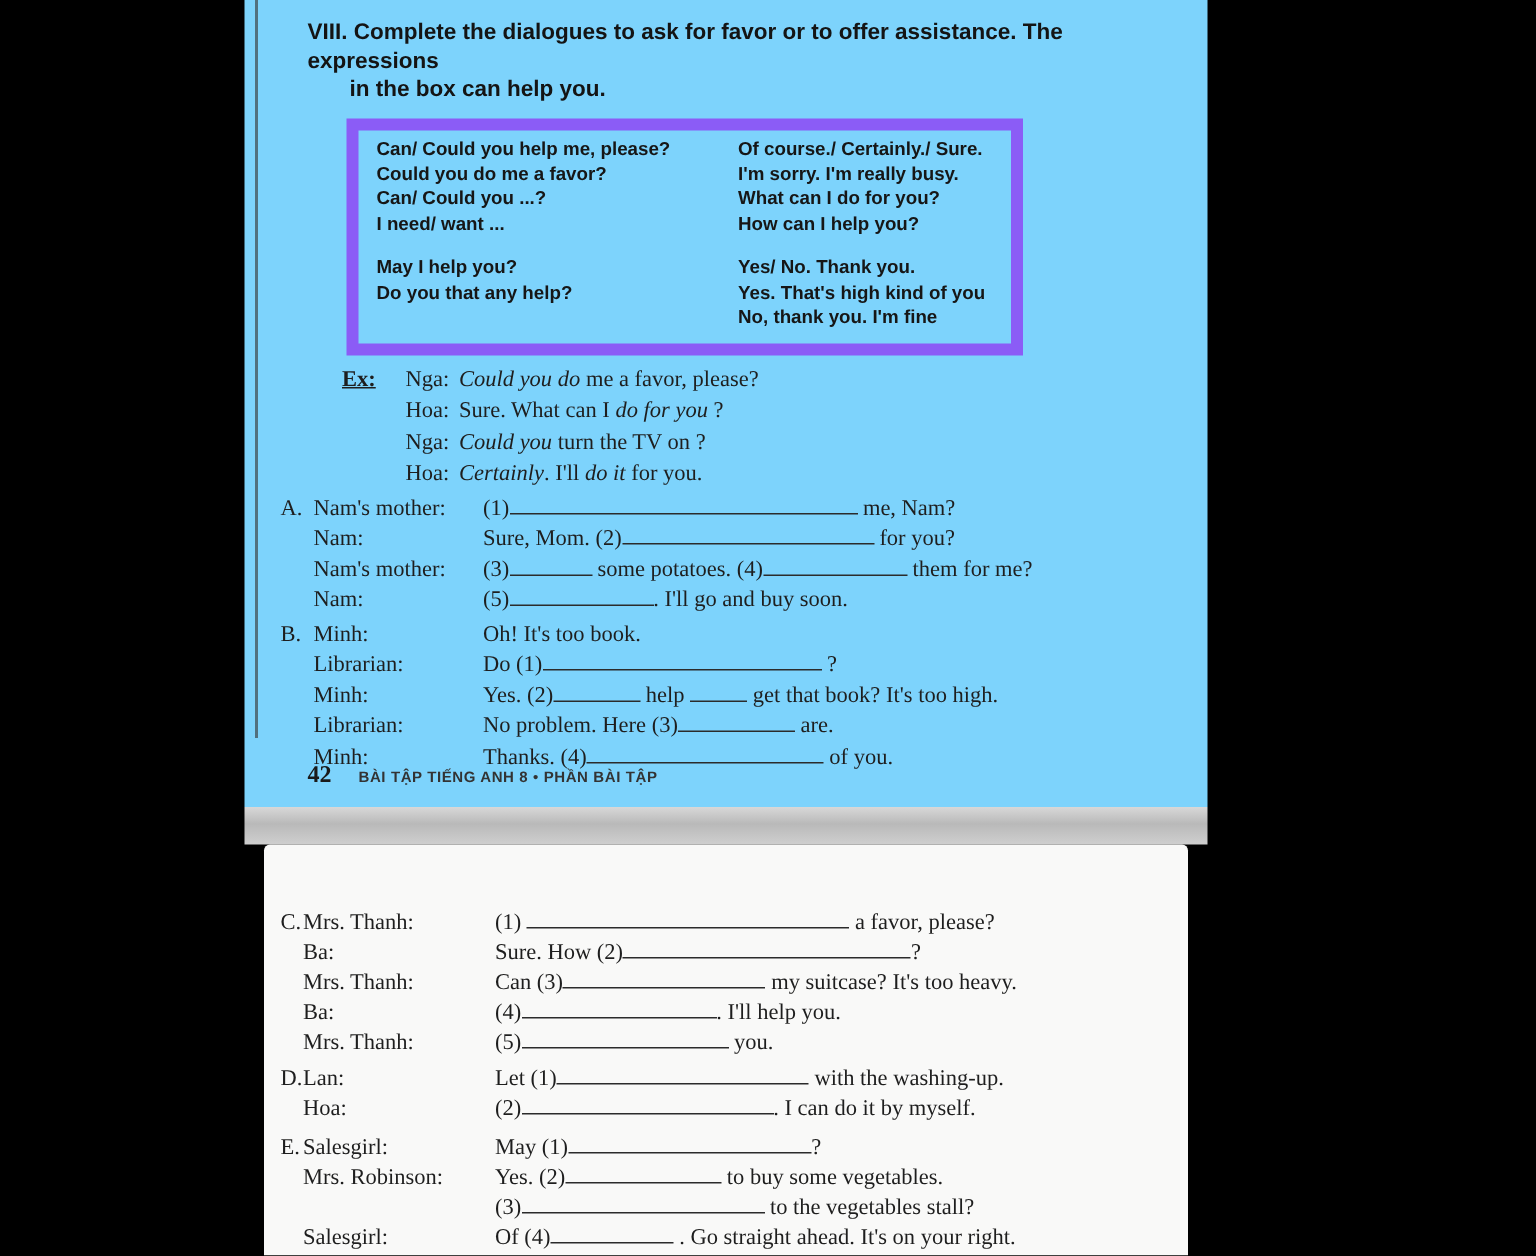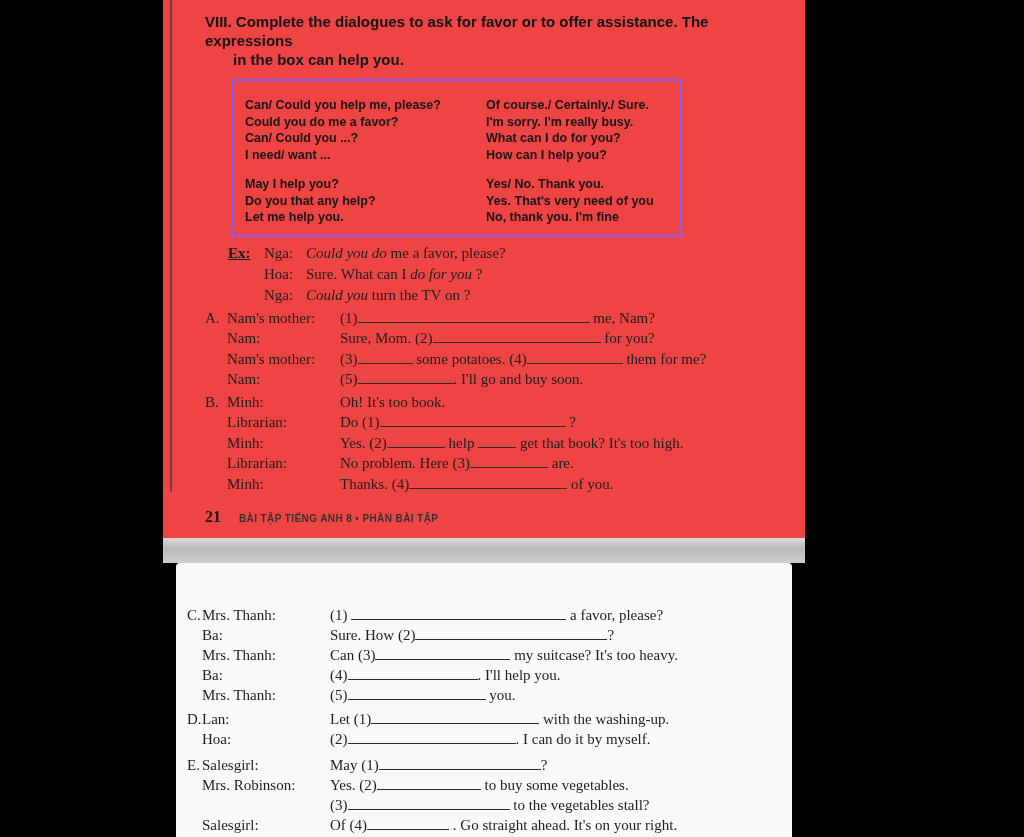--- a/index.html
+++ b/index.html
@@ -1,53 +1,53 @@
 <!DOCTYPE html>
 <html><head>
 <meta charset="utf-8">
 <style>
   * { margin:0; padding:0; box-sizing:border-box; }
   html,body { width:1024px; height:837px; overflow:hidden; }
   body { background:#000; font-family:"Liberation Serif", serif; position:relative; }
 
-  .scan-page { position:absolute; background:#ef4444; color:#1e1e1e; }
+  .scan-page { position:absolute; background:#7dd3fc; color:#1e1e1e; }
   #page1 { left:163px; top:0; width:642px; height:538px; }
   #page1 .binding-line { position:absolute; left:7px; top:0; width:2px; height:492px; background:#3a3a3a; opacity:.65; }
   #page-gap { position:absolute; left:163px; top:538px; width:642px; height:25px;
               background:linear-gradient(#d8d8d8, #b9b9b9 45%, #cfcfcf); }
   #page2 { left:176px; top:563px; width:616px; height:274px; border-radius:4px 4px 0 0; overflow:hidden; background:#f9f9f8; }
 
   
   .heading { margin:12px 0 0 42px; width:575px; font-family:"Liberation Sans", sans-serif;
              font-weight:bold; font-size:15px; line-height:19px; color:#141414; }
   .heading .h2line { padding-left:28px; }
 
   
-  .expr-box { margin:10px 0 0 68px; width:451px; border:2px solid #8b5cf6;
-              padding:16px 6px 9px 12px; display:flex;
+  .expr-box { margin:10px 0 0 68px; width:451px; border:8px solid #8b5cf6;
+              padding:4px 6px 9px 12px; display:flex;
               font-family:"Liberation Sans", sans-serif; font-weight:bold;
               font-size:12.5px; line-height:16.5px; color:#161616; }
   .expr-col-left  { width:241px; flex:none; }
   .expr-col-right { flex:1; }
   .box-line { white-space:nowrap; }
   .box-gap  { height:13px; }
 
   
   .example { margin:6px 0 0 65px; font-size:15px; line-height:21px; }
   .ex-row { white-space:nowrap; }
   .ex-label { display:inline-block; width:36px; font-weight:bold; }
   .ex-label.u-bold { text-decoration:underline; }
-  .ex-speaker { display:inline-block; width:42px; }
+  .ex-speaker { display:inline-block; width:42px;text-align:center; }
   .answer { font-style:italic; text-underline-offset:2px; }
 
   
   .dialogues { margin-top:2px; font-size:15px; line-height:20.5px; }
   .dlg-block { margin-bottom:2px; }
   .dlg-row { white-space:nowrap; }
-  #page1 .dlg-row { padding-left:42px; }
+  #page1 .dlg-row { padding-left:24px; }
   #page1 .dlg-letter  { display:inline-block; width:22px; }
   #page1 .dlg-speaker { display:inline-block; width:113px; }
   #page2 .dialogues { margin-top:42px; line-height:20px; }
   #page2 .dlg-row { padding-left:11px; }
   #page2 .dlg-letter  { display:inline-block; width:15px; }
   #page2 .dlg-speaker { display:inline-block; width:128px; }
   #page2 .dlg-block-D { margin-top:4px; }
   #page2 .dlg-block-E { margin-top:6px; }
 
   .blank { display:inline-block; height:0.9em; border-bottom:1px solid #2b2b2b; }
@@ -71,58 +71,58 @@
 
   <div class="expr-box">
     <div class="expr-col-left" id="box-left">
         <div class="box-line">Can/ Could you help me, please?</div>
         <div class="box-line">Could you do me a favor?</div>
         <div class="box-line">Can/ Could you ...?</div>
         <div class="box-line">I need/ want ...</div>
         <div class="box-line box-gap"></div>
         <div class="box-line">May I help you?</div>
         <div class="box-line">Do you that any help?</div>
-        <div class="box-line">Let me help you.</div>
       </div>
     <div class="expr-col-right" id="box-right">
         <div class="box-line">Of course./ Certainly./ Sure.</div>
         <div class="box-line">I'm sorry. I'm really busy.</div>
         <div class="box-line">What can I do for you?</div>
         <div class="box-line">How can I help you?</div>
         <div class="box-line box-gap"></div>
         <div class="box-line">Yes/ No. Thank you.</div>
-        <div class="box-line">Yes. That's very need of you</div>
+        <div class="box-line">Yes. That's high kind of you</div>
         <div class="box-line">No, thank you. I'm fine</div>
       </div>
   </div>
 
   <div class="example" id="example-block">
       <div class="ex-row"><span class="ex-label u-bold">Ex:</span><span class="ex-speaker">Nga:</span><span><span class="answer">Could you do</span> me a favor, please?</span></div>
       <div class="ex-row"><span class="ex-label"></span><span class="ex-speaker">Hoa:</span><span>Sure. What can I <span class="answer">do for you</span> ?</span></div>
       <div class="ex-row"><span class="ex-label"></span><span class="ex-speaker">Nga:</span><span><span class="answer">Could you</span> turn the TV on ?</span></div>
+      <div class="ex-row"><span class="ex-label"></span><span class="ex-speaker">Hoa:</span><span><span class="answer">Certainly</span>. I'll <span class="answer">do it</span> for you.</span></div>
     </div>
 
   <div class="dialogues" id="dialogues-p1">
       <div class="dlg-block dlg-block-A">
         <div class="dlg-row"><span class="dlg-letter">A.</span><span class="dlg-speaker">Nam's mother:</span><span>(1)<span class="blank" style="width: 232px;"></span> me, Nam?</span></div>
         <div class="dlg-row"><span class="dlg-letter"></span><span class="dlg-speaker">Nam:</span><span>Sure, Mom. (2)<span class="blank" style="width: 168px;"></span> for you?</span></div>
         <div class="dlg-row"><span class="dlg-letter"></span><span class="dlg-speaker">Nam's mother:</span><span>(3)<span class="blank" style="width: 55px;"></span> some potatoes. (4)<span class="blank" style="width: 96px;"></span> them for me?</span></div>
         <div class="dlg-row"><span class="dlg-letter"></span><span class="dlg-speaker">Nam:</span><span>(5)<span class="blank" style="width: 96px;"></span>. I'll go and buy soon.</span></div>
       </div>
       <div class="dlg-block dlg-block-B">
         <div class="dlg-row"><span class="dlg-letter">B.</span><span class="dlg-speaker">Minh:</span><span>Oh! It's too book.</span></div>
         <div class="dlg-row"><span class="dlg-letter"></span><span class="dlg-speaker">Librarian:</span><span>Do (1)<span class="blank" style="width: 186px;"></span> ?</span></div>
         <div class="dlg-row"><span class="dlg-letter"></span><span class="dlg-speaker">Minh:</span><span>Yes. (2)<span class="blank" style="width: 58px;"></span> help <span class="blank" style="width: 38px;"></span> get that book? It's too high.</span></div>
         <div class="dlg-row"><span class="dlg-letter"></span><span class="dlg-speaker">Librarian:</span><span>No problem. Here (3)<span class="blank" style="width: 78px;"></span> are.</span></div>
         <div class="dlg-row"><span class="dlg-letter"></span><span class="dlg-speaker">Minh:</span><span>Thanks. (4)<span class="blank" style="width: 158px;"></span> of you.</span></div>
       </div>
     </div>
 
   <div class="footer">
-    <span class="pagenum">21</span>
+    <span class="pagenum">42</span>
     <span class="ftext">BÀI TẬP TIẾNG ANH 8 • PHẦN BÀI TẬP</span>
   </div>
 </div>
 
 <div id="page-gap"></div>
 
 <div class="scan-page" id="page2">
   <div class="dialogues" id="dialogues-p2">
       <div class="dlg-block dlg-block-C">
         <div class="dlg-row"><span class="dlg-letter">C.</span><span class="dlg-speaker">Mrs. Thanh:</span><span>(1) <span class="blank" style="width: 215px;"></span> a favor, please?</span></div>

